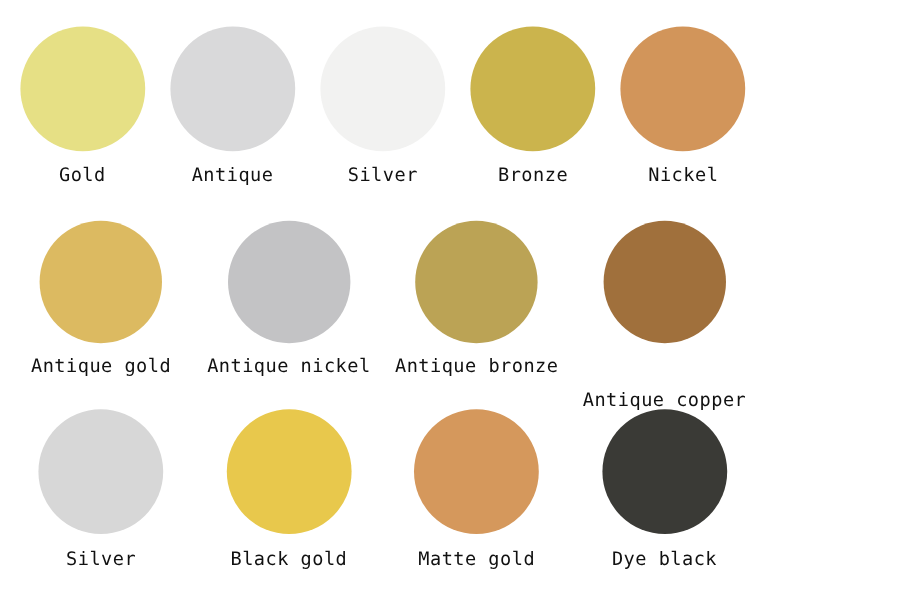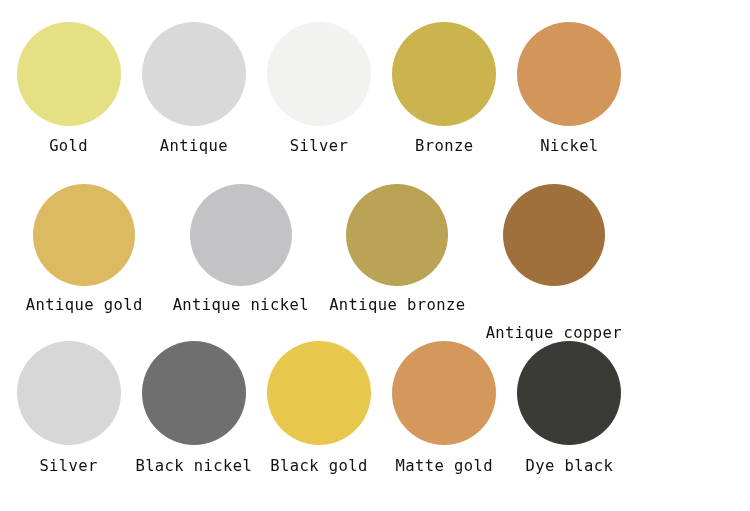--- a/index.html
+++ b/index.html
@@ -113,24 +113,20 @@
       <span class="swatch-label" style="color: rgb(17, 17, 17); margin-top: 38px;">Antique copper</span>
     </div>
   </div>
 
   <div class="swatch-row row-3">
     <div class="swatch-cell">
       <span class="swatch-disc" style="background-color: rgb(215, 215, 215);"></span>
       <span class="swatch-label" style="color: rgb(17, 17, 17);">Silver</span>
     </div>
     <div class="swatch-cell">
-      <span class="swatch-disc" style="background-color: rgb(111, 111, 111);"></span>
-      <span class="swatch-label" style="color: rgb(17, 17, 17);">Black nickel</span>
-    </div>
-    <div class="swatch-cell">
       <span class="swatch-disc" style="background-color: rgb(232, 200, 76);"></span>
       <span class="swatch-label" style="color: rgb(17, 17, 17);">Black gold</span>
     </div>
     <div class="swatch-cell">
       <span class="swatch-disc" style="background-color: rgb(213, 152, 92);"></span>
       <span class="swatch-label" style="color: rgb(17, 17, 17);">Matte gold</span>
     </div>
     <div class="swatch-cell">
       <span class="swatch-disc" style="background-color: rgb(58, 58, 54);"></span>
       <span class="swatch-label" style="color: rgb(17, 17, 17);">Dye black</span>

